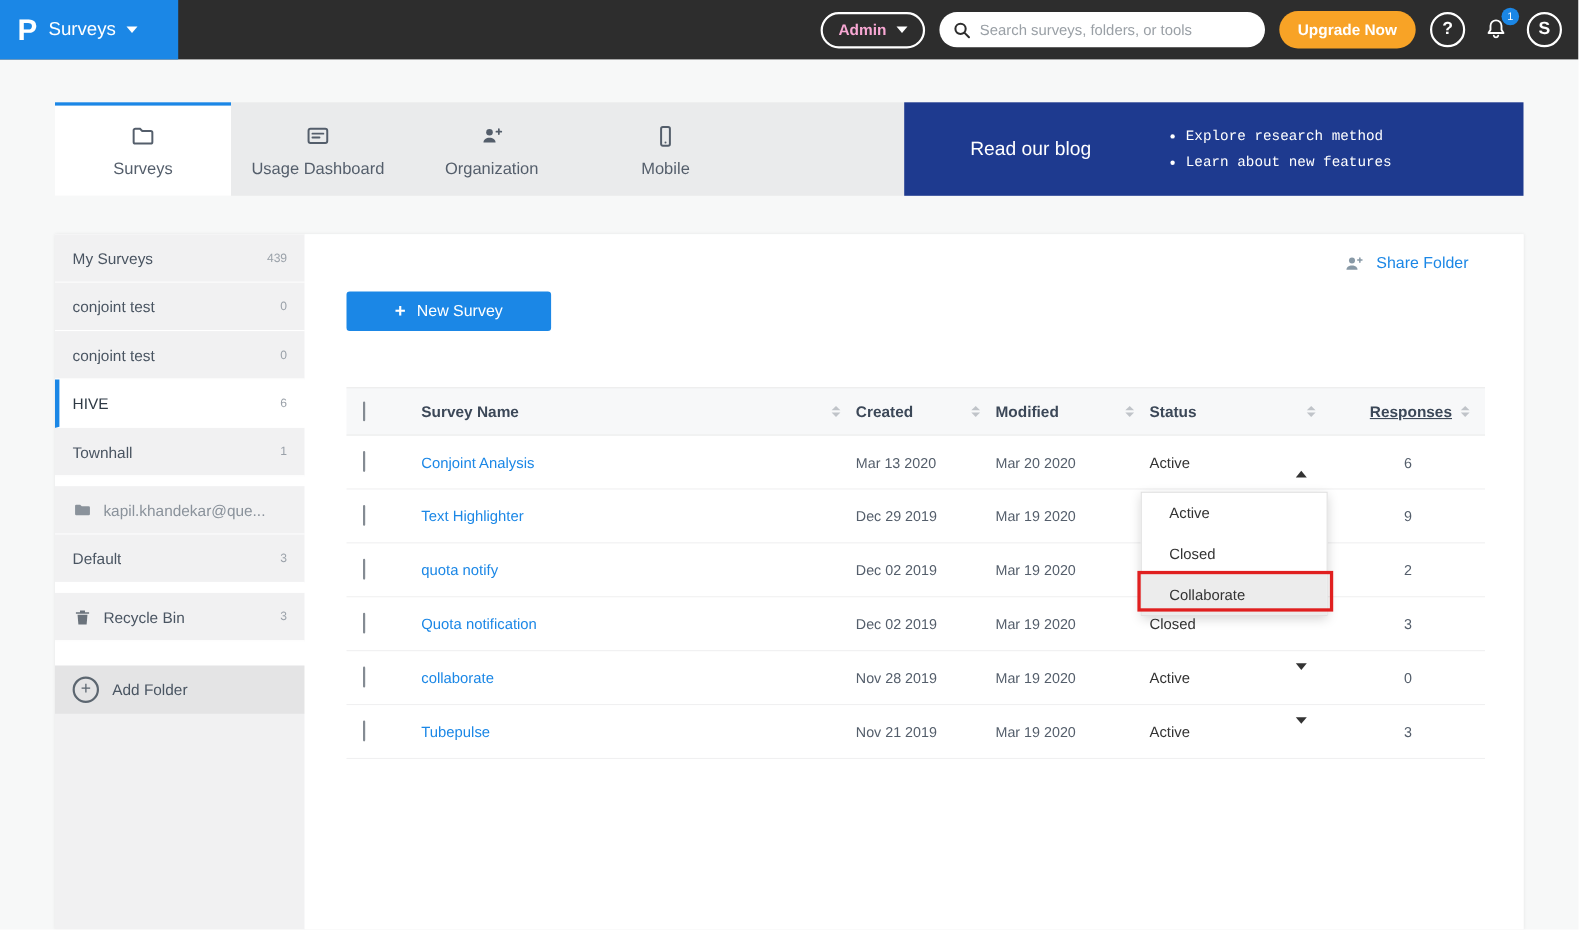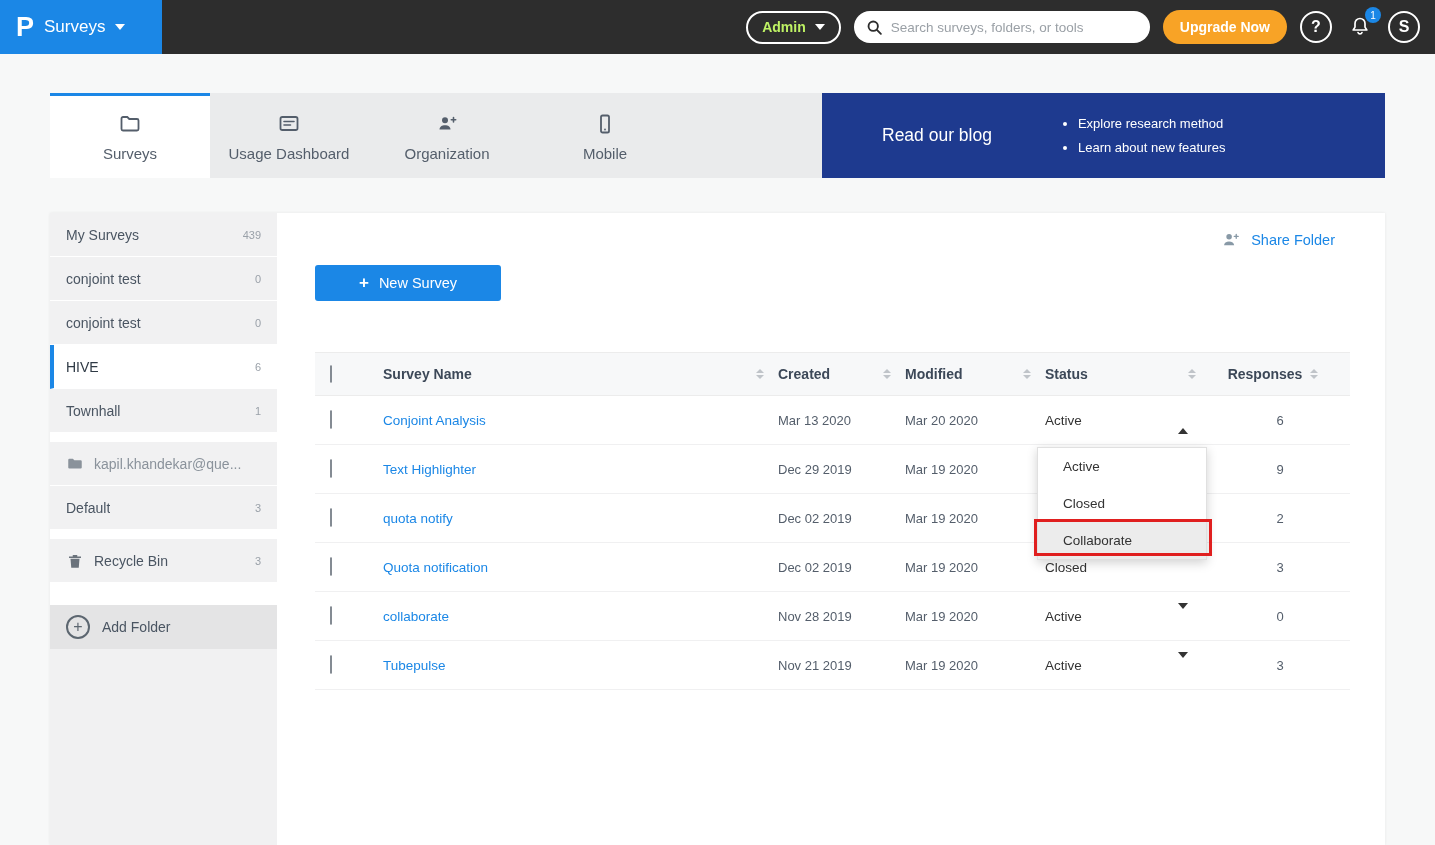--- a/index.html
+++ b/index.html
@@ -9,37 +9,37 @@
   }
   
   .topbar { position:absolute; top:0; left:0; width:1435px; height:54px; background:#2d2d2d; display:flex; align-items:center; }
   .logo-area { width:162px; height:54px; background:#1b87e6; display:flex; align-items:center; gap:10px; padding-left:16px; cursor:pointer; }
   .logo-p { color:#fff; font-size:27px; font-weight:bold; line-height:1; }
   .logo-label { color:#fff; font-size:17px; }
   .caret-dn { width:0; height:0; border-left:5px solid transparent; border-right:5px solid transparent; border-top:6px solid #fff; }
   .caret-dn.dark { border-top-color:#333; }
   .caret-up.dark { width:0;height:0;border-left:5px solid transparent;border-right:5px solid transparent;border-bottom:6px solid #333; }
   .topbar-right { margin-left:auto; display:flex; align-items:center; gap:13px; padding-right:15px; }
-  .admin-btn { background:transparent; border:2px solid #fff; border-radius:17px; height:33px; padding:0 14px; display:flex; align-items:center; gap:9px; color:#bef264; font-weight:bold; font-size:14px; font-family:inherit; cursor:pointer; }
+  .admin-btn { background:transparent; border:2px solid #fff; border-radius:17px; height:33px; padding:0 14px; display:flex; align-items:center; gap:9px; color:#f9a8d4; font-weight:bold; font-size:14px; font-family:inherit; cursor:pointer; }
   .search-box { width:296px; height:32px; background:#fff; border-radius:16px; display:flex; align-items:center; gap:8px; padding:0 12px; }
   .search-box input { border:none; outline:none; flex:1; font-size:13.5px; color:#333; font-family:inherit; background:transparent; }
   .search-box input::placeholder { color:#9aa0a6; }
   .upgrade-btn { background:#f8a326; border:none; border-radius:17px; height:34px; padding:0 17px; color:#fff; font-weight:bold; font-size:14px; font-family:inherit; cursor:pointer; }
   .circle-btn { width:32px; height:32px; border:2px solid #fff; border-radius:50%; color:#fff; display:flex; align-items:center; justify-content:center; font-weight:bold; font-size:16px; cursor:pointer; }
   .bell-wrap { position:relative; width:30px; height:30px; display:flex; align-items:center; justify-content:center; cursor:pointer; }
   .badge { position:absolute; top:-5px; right:-6px; min-width:16px; height:16px; background:#1b87e6; border-radius:50%; color:#fff; font-size:10px; display:flex; align-items:center; justify-content:center; }
   
   .tabstrip { position:absolute; left:50px; top:93px; width:1335px; height:85px; display:flex; }
   .tabs { width:772px; background:#eaebec; display:flex; }
   .tab { width:158px; display:flex; flex-direction:column; align-items:center; justify-content:center; gap:9px; color:#545e6b; font-size:15px; cursor:pointer; border-top:3px solid transparent; }
   .tab.active { background:#fff; border-top:3px solid #1b87e6; width:160px; }
   .tab .ticon { width:24px; height:24px; color:#545e6b; }
   .banner { flex:1; background:#1e3a8f; color:#fff; display:flex; align-items:center; gap:68px; padding-left:60px; cursor:pointer; }
   .banner-title { font-size:17.5px; }
-  .banner ul { list-style:disc; padding-left:18px; display:flex; flex-direction:column; gap:9px; font-size:13px; }
+  .banner ul { list-style:disc; padding-left:18px; display:flex; flex-direction:column; gap:9px; font-size:13px;font-family:Liberation Mono, monospace; }
   
   .card { position:absolute; left:50px; top:213px; width:1335px; height:632px; background:#fff; display:flex; box-shadow:0 0 3px rgba(0,0,0,0.07); }
   
   .sidebar { width:227px; display:flex; flex-direction:column; background:#fff; }
   .side-item { height:44px; background:#f1f1f2; border-bottom:1px solid #fff; display:flex; align-items:center; justify-content:space-between; padding:0 16px; font-size:14px; color:#4a5562; cursor:pointer; }
   .side-item .left { display:flex; align-items:center; gap:10px; overflow:hidden; white-space:nowrap; }
   .side-item.selected { background:#fff; border-left:4px solid #1b87e6; padding-left:12px; color:#2f3a45; }
   .side-item.muted { color:#8a929b; }
   .side-item .count { font-size:11px; color:#9aa1a9; }
   .side-gap { height:9px; background:#fff; }
@@ -52,21 +52,21 @@
   .main { flex:1; position:relative; background:#fff; }
   .share-folder { position:absolute; top:16px; right:50px; display:flex; align-items:center; gap:10px; color:#1b87e6; font-size:14.5px; cursor:pointer; }
   .share-folder .sicon { color:#8899a6; width:22px; height:22px; }
   .new-survey { position:absolute; top:52px; left:38px; width:186px; height:36px; background:#1b87e6; color:#fff; border:none; border-radius:3px; font-size:14.5px; font-family:inherit; display:flex; align-items:center; justify-content:center; gap:10px; cursor:pointer; }
   .new-survey .plus { font-size:17px; font-weight:bold; }
   
   .table { position:absolute; left:38px; top:139px; width:1035px; }
   .grid { display:grid; grid-template-columns:68px 395px 127px 140px 165px 140px; align-items:center; }
   .thead { height:44px; background:#f7f8f9; border-top:1px solid #ececec; border-bottom:1px solid #ececec; font-size:14px; font-weight:bold; color:#3c4858; }
   .hcell { display:flex; align-items:center; justify-content:space-between; padding-right:14px; cursor:pointer; }
-  .hcell.tight { justify-content:center; gap:8px; }
+  .hcell.tight { justify-content:flex-end; gap:8px;text-decoration:underline; }
   .cb-cell { padding-left:15px; }
   .checkbox { width:16px; height:16px; background:#fff; border:1.5px solid #848b93; border-radius:2px; cursor:pointer; }
   .trow { height:49px; border-bottom:1px solid #f0f0f1; }
   .name { color:#1b87e6; font-size:13.5px; cursor:pointer; }
   .date { color:#545e6b; font-size:13px; }
   .status-cell { display:flex; align-items:center; justify-content:space-between; padding-right:18px; font-size:13.5px; color:#333; }
   .status-toggle { cursor:pointer; padding:4px; }
   .resp { text-align:center; color:#545e6b; font-size:13px; }
   .sort { display:flex; flex-direction:column; gap:2px; }
   .sort i { display:block; width:0; height:0; border-left:4px solid transparent; border-right:4px solid transparent; }

